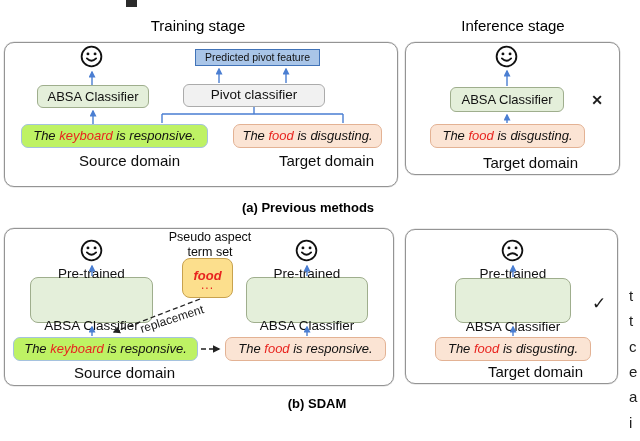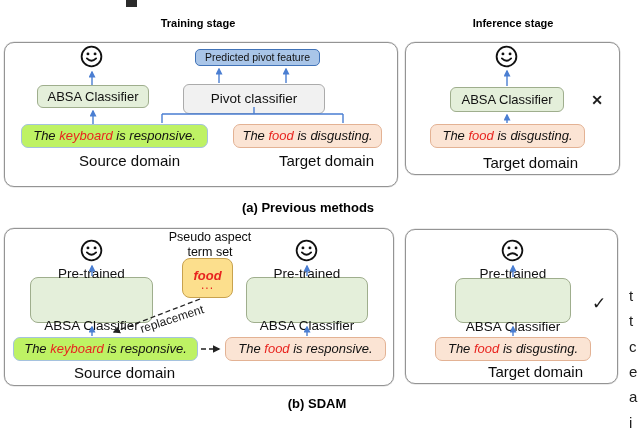--- a/index.html
+++ b/index.html
@@ -6,33 +6,33 @@
   #stage{
     position:relative;width:640px;height:441px;background:#ffffff;
     font-family:"Liberation Sans",sans-serif;color:#111;overflow:hidden;
   }
   .abs{position:absolute;}
   .panel{
     position:absolute;background:#ffffff;border:1.5px solid #949494;
     border-radius:10px;box-shadow:0 0 0 0.5px #d8d8d8;
   }
   .stage-title{
-    position:absolute;font-weight:bold;font-size:11px;text-align:center;color:#000;
+    position:absolute;font-weight:normal;font-size:15px;text-align:center;color:#000;
   }
   .caption{
     position:absolute;font-weight:bold;font-size:13px;text-align:center;color:#000;
   }
   .nodebox{
     position:absolute;display:flex;align-items:center;justify-content:center;
     text-align:center;box-sizing:border-box;line-height:1.2;
   }
   .green{background:#e4efda;border:1.2px solid #9fae8d;border-radius:6px;font-size:13px;}
   .green2{background:#e4efda;border:1.2px solid #9fae8d;border-radius:8px;font-size:13.5px;flex-direction:column;gap:36px;}
   .gray{background:#f1f1f1;border:1.2px solid #ababab;border-radius:6px;font-size:13.5px;}
-  .feature{background:#a9c5e8;border:1.3px solid #4173b8;border-radius:5px;font-size:10.5px;}
+  .feature{background:#a9c5e8;border:1.3px solid #4173b8;border-radius:0;font-size:10.5px;}
   .sent{font-style:italic;font-size:13px;border-radius:7px;white-space:nowrap;}
   .sent-blue{background:#bef264;border:1.2px solid #a5c2de;}
   .sent-orange{background:#fbe4d4;border:1.2px solid #e3b294;}
   .yellow{background:#fcdf8d;border:1.3px solid #c8a24e;border-radius:8px;flex-direction:column;}
   .aspect{color:#e8241f;}
   .dom-label{position:absolute;font-size:15px;text-align:right;color:#0c0c0c;}
   .small-label{position:absolute;font-size:12.5px;text-align:center;color:#0c0c0c;line-height:1.2;}
   .term{font-style:italic;font-weight:600;font-size:13px;color:#e8241f;line-height:1;}
   .term-dots{font-size:12px;color:#e8241f;line-height:0.5;letter-spacing:1px;}
   .mark-x{position:absolute;font-size:14px;font-weight:bold;color:#1a1a1a;text-align:center;}
@@ -68,21 +68,21 @@
   </svg>
 
   <div class="nodebox green" style="left:37px;top:85px;width:112px;height:23px;">
     <span>ABSA Classifier</span>
   </div>
 
   <div class="nodebox feature" style="left:195px;top:49px;width:125px;height:17px;">
     <span>Predicted pivot feature</span>
   </div>
 
-  <div class="nodebox gray" style="left:183px;top:84px;width:142px;height:30px;">
+  <div class="nodebox gray" style="left:183px;top:84px;width:142px;height:23px;">
     <span>Pivot classifier</span>
   </div>
 
   <div class="nodebox sent sent-blue" style="left:21px;top:124px;width:187px;height:24px;">
     <span><span>The </span><span class="aspect">keyboard</span><span> is responsive.</span></span>
   </div>
   <div class="nodebox sent sent-orange" style="left:233px;top:124px;width:149px;height:24px;">
     <span><span>The </span><span class="aspect">food</span><span> is disgusting.</span></span>
   </div>
 

